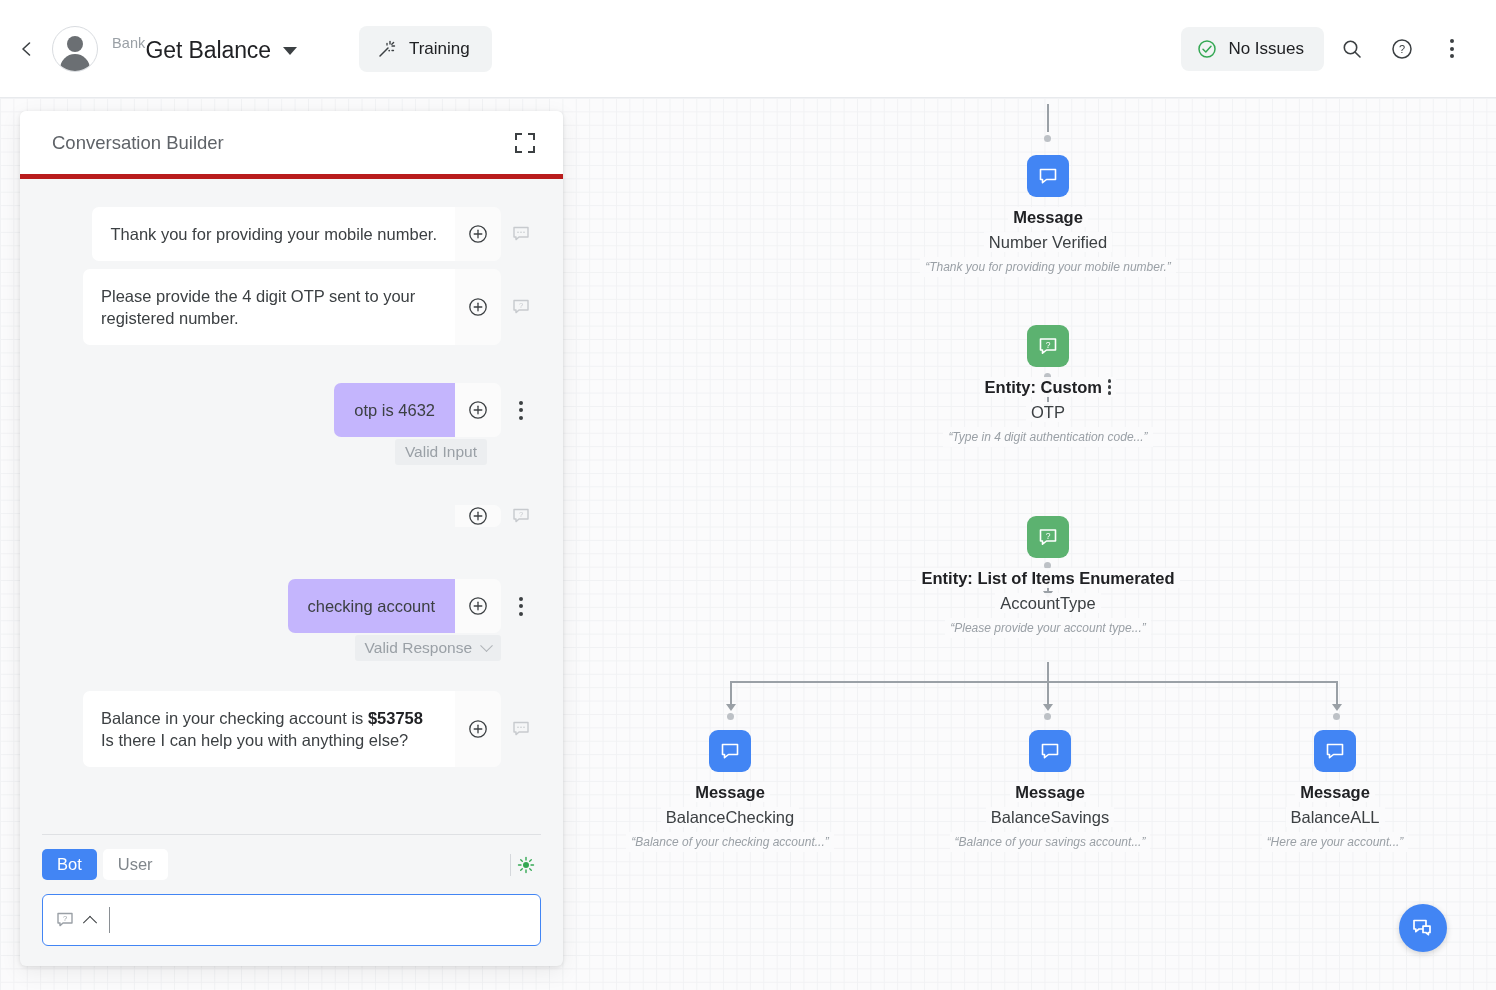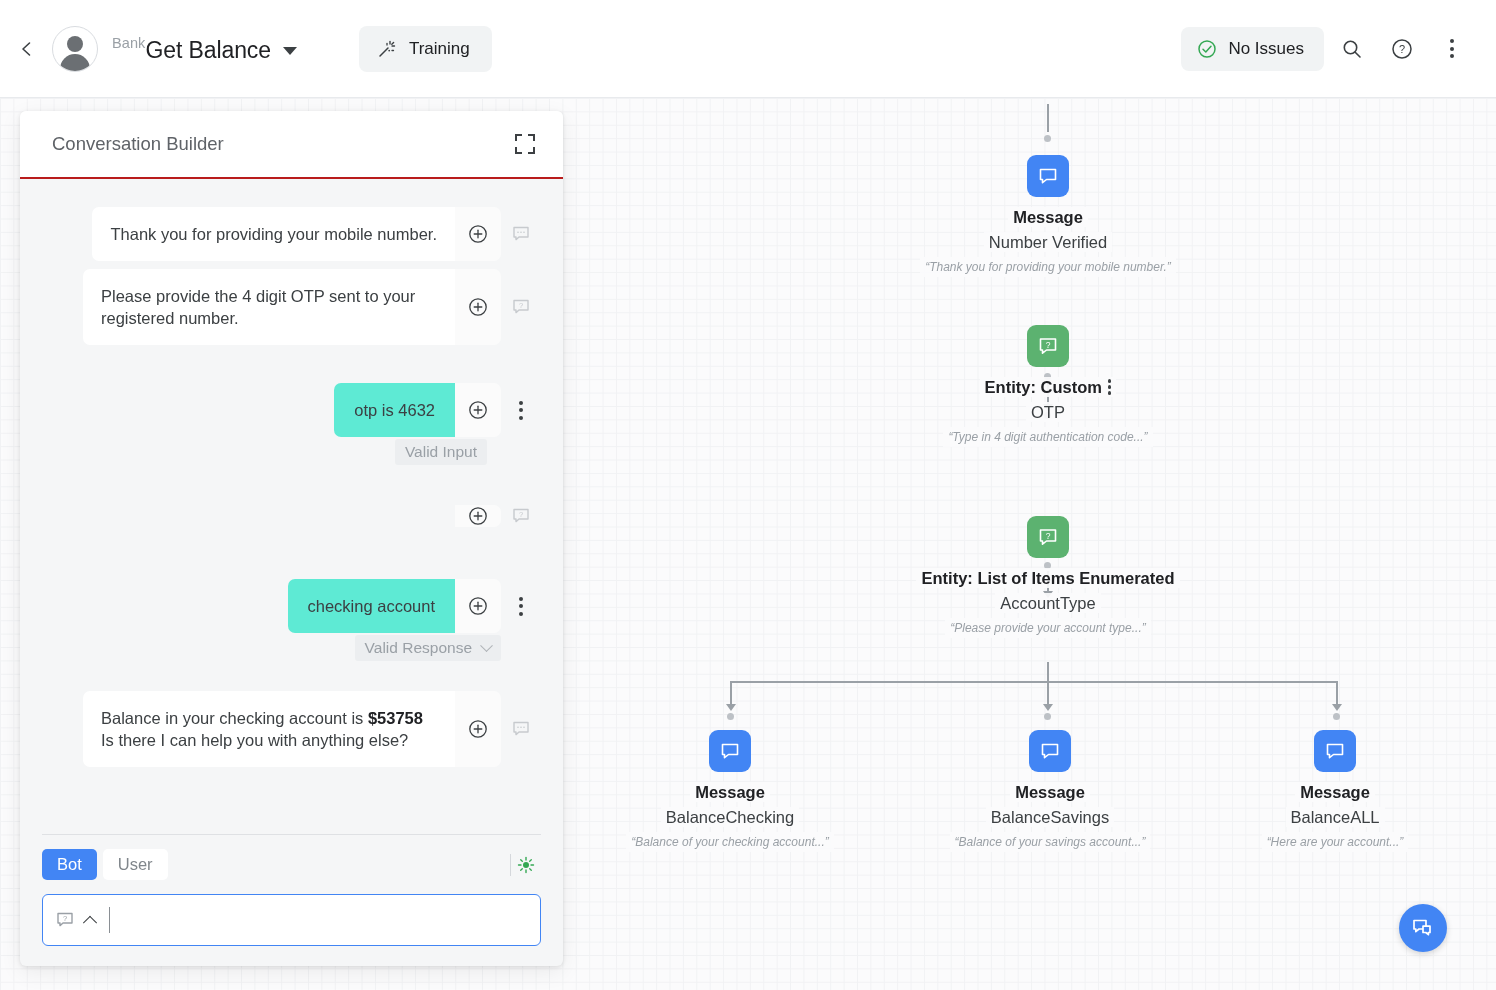--- a/index.html
+++ b/index.html
@@ -138,21 +138,21 @@
     position: absolute; left: 20px; top: 111px;
     width: 543px; height: 855px;
     background: #f5f6f7;
     border-radius: 6px;
     box-shadow: 0 1px 4px rgba(0,0,0,0.10), 0 6px 22px rgba(0,0,0,0.07);
     display: flex; flex-direction: column;
     overflow: hidden;
     z-index: 30;
   }
   .builder-head {
-    height: 68px; background: #ffffff; border-bottom: 2px solid #b91c1c;
+    height: 68px; background: #ffffff; border-bottom: 5px solid #b91c1c;
     display: flex; align-items: center; padding: 0 26px 0 32px; flex: none; gap: 21px;
   }
   .builder-title { font-size: 18.5px; color: #5f6368; }
   .collapse-icon { margin-left: auto; width: 24px; height: 24px; cursor: pointer; position: relative; }
   .collapse-icon span { position: absolute; width: 7px; height: 7px; border: 2px solid #3c4043; }
   .collapse-icon .tl { left: 2px;  top: 2px;  border-right: 0; border-bottom: 0; }
   .collapse-icon .tr { right: 2px; top: 2px;  border-left: 0;  border-bottom: 0; }
   .collapse-icon .bl { left: 2px;  bottom: 2px; border-right: 0; border-top: 0; }
   .collapse-icon .br { right: 2px; bottom: 2px; border-left: 0;  border-top: 0; }
 
@@ -176,21 +176,21 @@
     background: #fbfbfb; border-radius: 0 7px 7px 0;
     width: 46px; display: flex; align-items: center; justify-content: center;
     cursor: pointer;
   }
   .side-icon {
     width: 40px; display: flex; align-items: center; justify-content: center;
     cursor: pointer;
   }
 
   .user-bubble {
-    background: #5eead4; border-radius: 7px 0 0 7px;
+    background: #c4b5fd; border-radius: 7px 0 0 7px;
     padding: 16px 20px; font-size: 16.5px; color: #3c4043; line-height: 22px;
   }
 
   .status-row { display: flex; width: 100%; justify-content: flex-end; margin-bottom: 4px; }
   .status-pill {
     background: #eceef0; color: #9aa0a6; font-size: 15.5px;
     padding: 4px 10px; border-radius: 3px;
     display: flex; align-items: center; gap: 10px;
   }
   .status-pill.offset { margin-right: 54px; }

